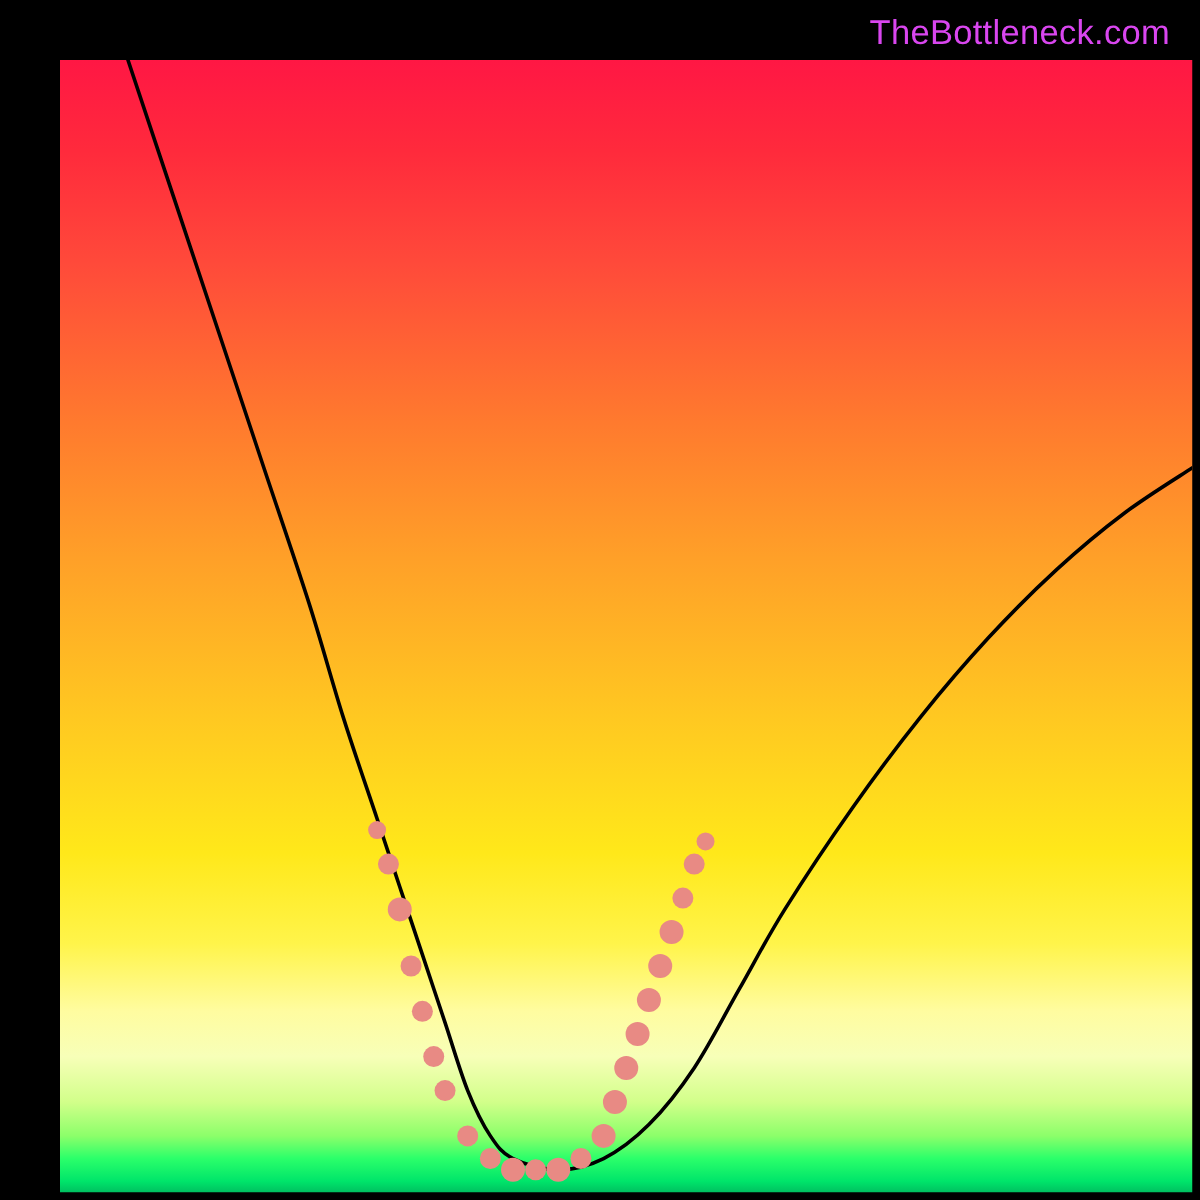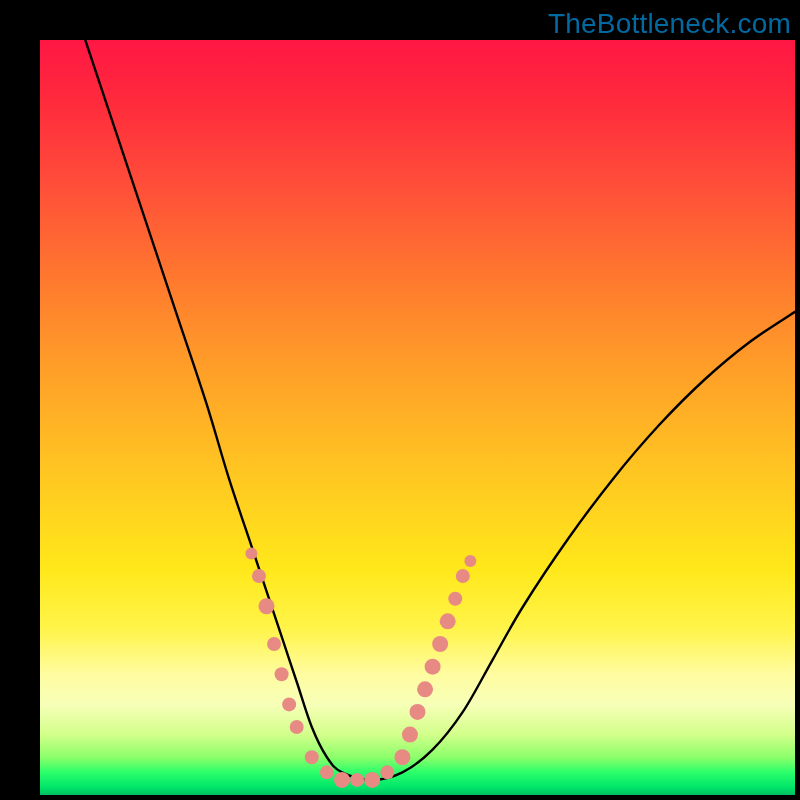--- a/index.html
+++ b/index.html
@@ -47,23 +47,23 @@
       #00c060 100%
     );
   }
   .curve-svg {
     position: absolute;
     inset: 0;
   }
   .watermark {
     position: absolute;
     top: 8px;
-    right: 9px;
-    color: #0369a1;
-    font-size: 28px;
+    right: 20px;
+    color: #d946ef;
+    font-size: 23px;
     font-weight: 500;
     letter-spacing: 0.2px;
   }
 </style>
 </head>
 <body>
 
 <div class="stage">
 
   <div class="watermark">TheBottleneck.com</div>

